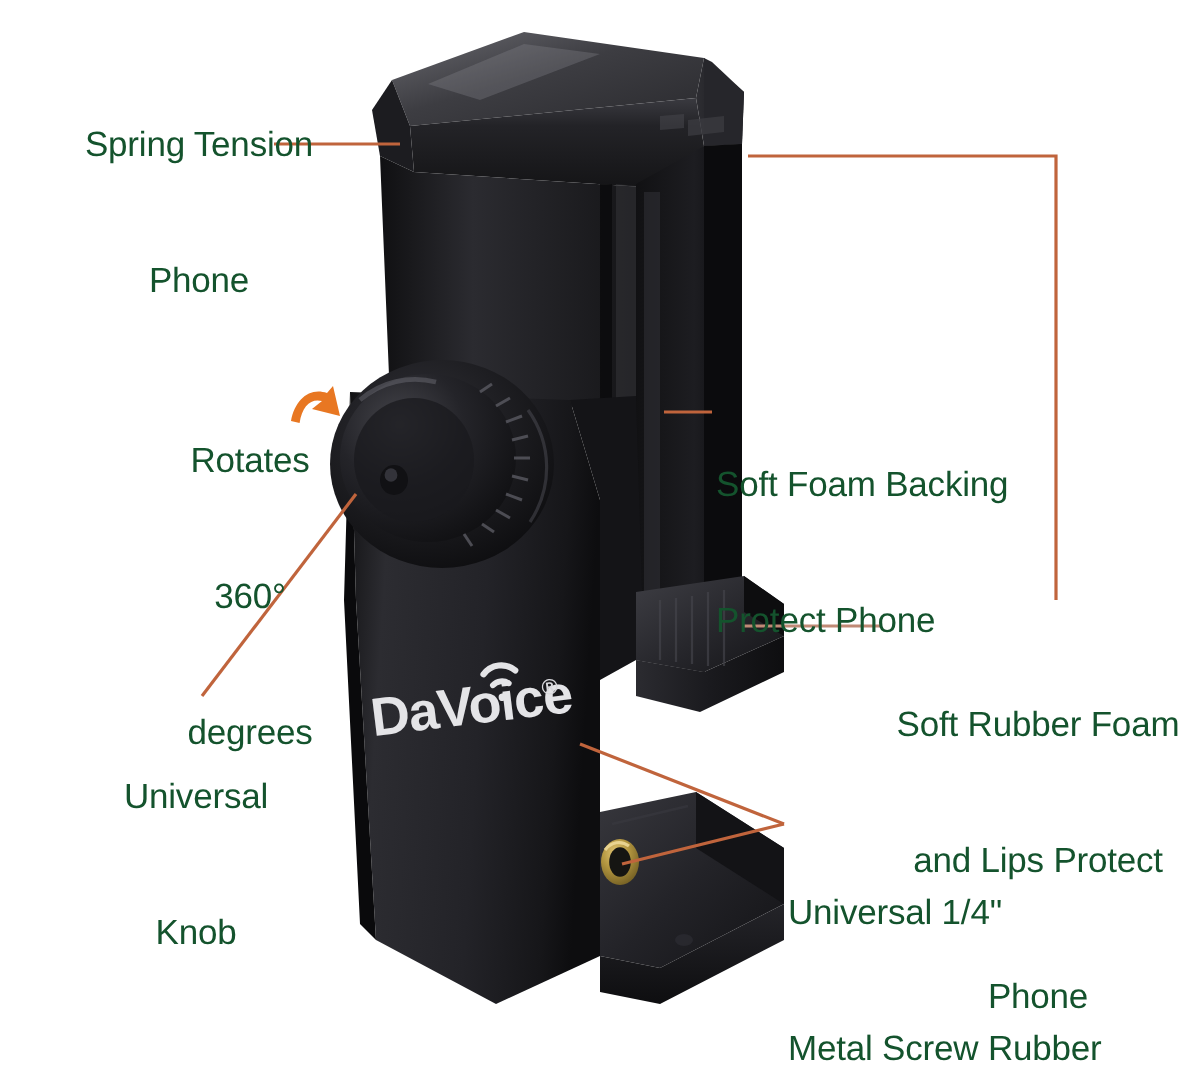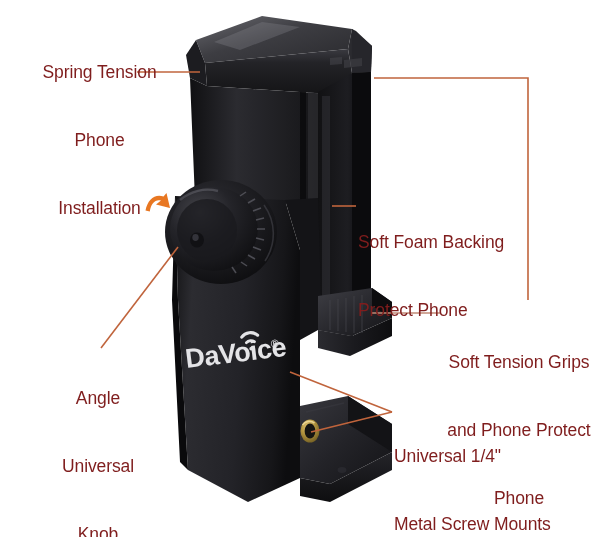--- a/index.html
+++ b/index.html
@@ -18,21 +18,21 @@
     overflow: hidden;
   }
   #artboard {
     position: absolute;
     inset: 0;
     width: 600px;
     height: 537px;
   }
   .callout {
     position: absolute;
-    color: #7f1d1d;
+    color: #14532d;
     font-family: "Liberation Sans", sans-serif;
     font-size: 17.5px;
     line-height: 1.29;
     font-weight: 400;
     letter-spacing: -0.1px;
     white-space: pre;
   }
   .callout.center { text-align: center; }
   .callout.left   { text-align: left; }
   .callout .ln { display: block; }
@@ -256,44 +256,47 @@
       <path d="M372,313 L441,313" stroke="#c08a76"></path>
 
       <path d="M290,372 L392,412"></path>
       <path d="M311,432 L392,412"></path>
     </g>
   </svg>
 
   <div class="callout center" id="c-spring">
     <span class="ln">Spring Tension</span>
     <span class="ln">Phone</span>
-    <span class="ln">Installation</span>
-  </div>
-
+  </div>
+
+  <div class="callout center" id="c-rotates">
+    <span class="ln">Rotates</span>
+    <span class="ln">360°</span>
+    <span class="ln">degrees</span>
+  </div>
 
   <svg class="deg-arrow" viewBox="0 0 36 34" xmlns="http://www.w3.org/2000/svg">
     <path d="M3.5,20.5 C5.5,9.5 13,3.5 21.5,6.5 L24.5,3 L28,18 L14,14.5 L19,10.5
              C13.5,9 9,13 7.8,21.5 Z" fill="#e87722"></path>
   </svg>
 
   <div class="callout center" id="c-angle">
-    <span class="ln">Angle</span>
     <span class="ln">Universal</span>
     <span class="ln">Knob</span>
   </div>
 
   <div class="callout left" id="c-foam">
     <span class="ln">Soft Foam Backing</span>
     <span class="ln">Protect Phone</span>
   </div>
 
   <div class="callout center" id="c-rubber">
-    <span class="ln">Soft Tension Grips</span>
-    <span class="ln">and Phone Protect</span>
+    <span class="ln">Soft Rubber Foam</span>
+    <span class="ln">and Lips Protect</span>
     <span class="ln">Phone</span>
   </div>
 
   <div class="callout left" id="c-screw">
     <span class="ln">Universal 1/4"</span>
-    <span class="ln">Metal Screw Mounts</span>
+    <span class="ln">Metal Screw Rubber</span>
   </div>
 
 </div>
 
 </body></html>

